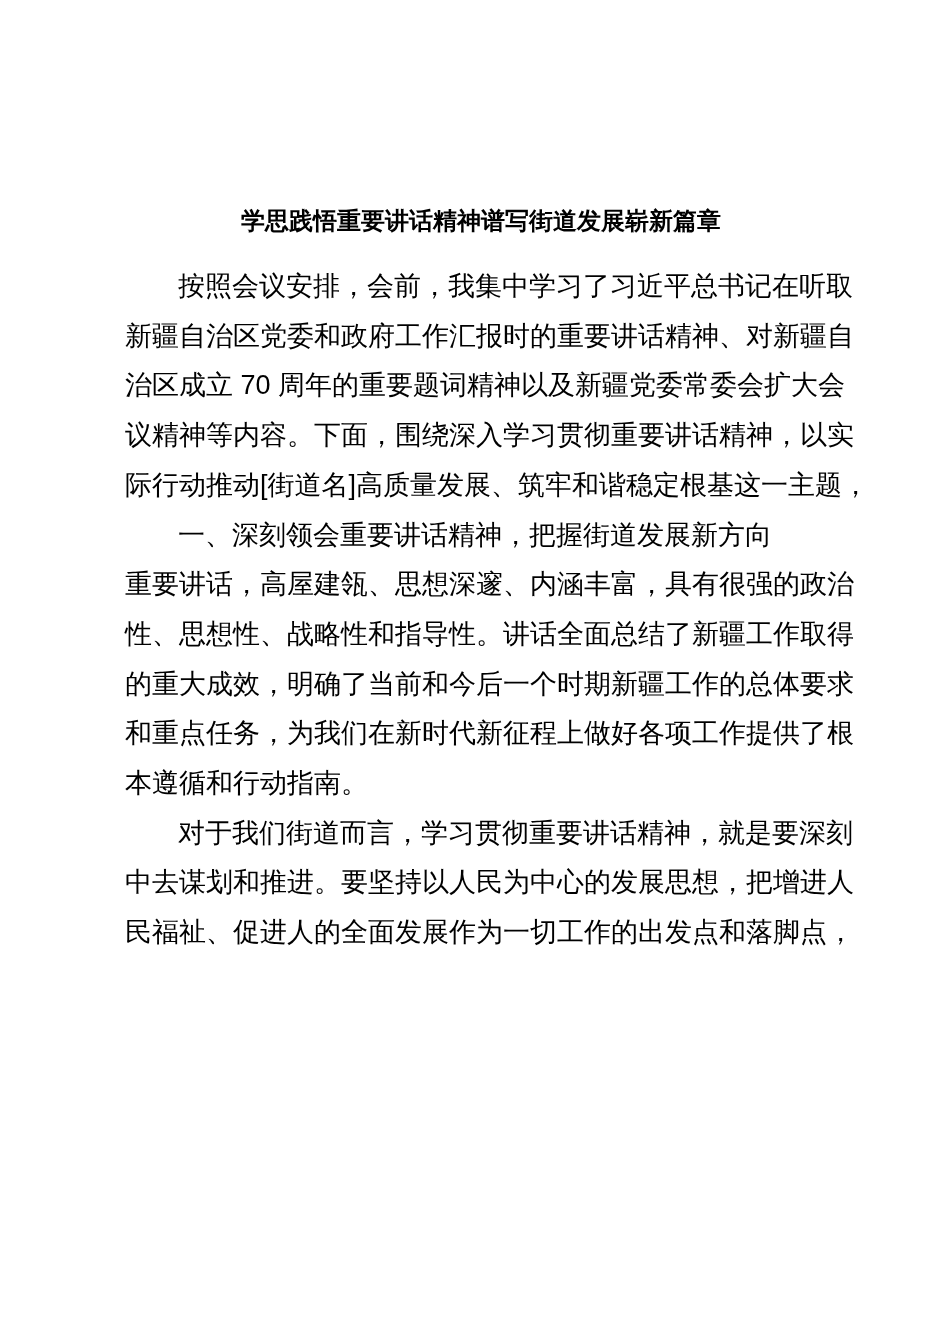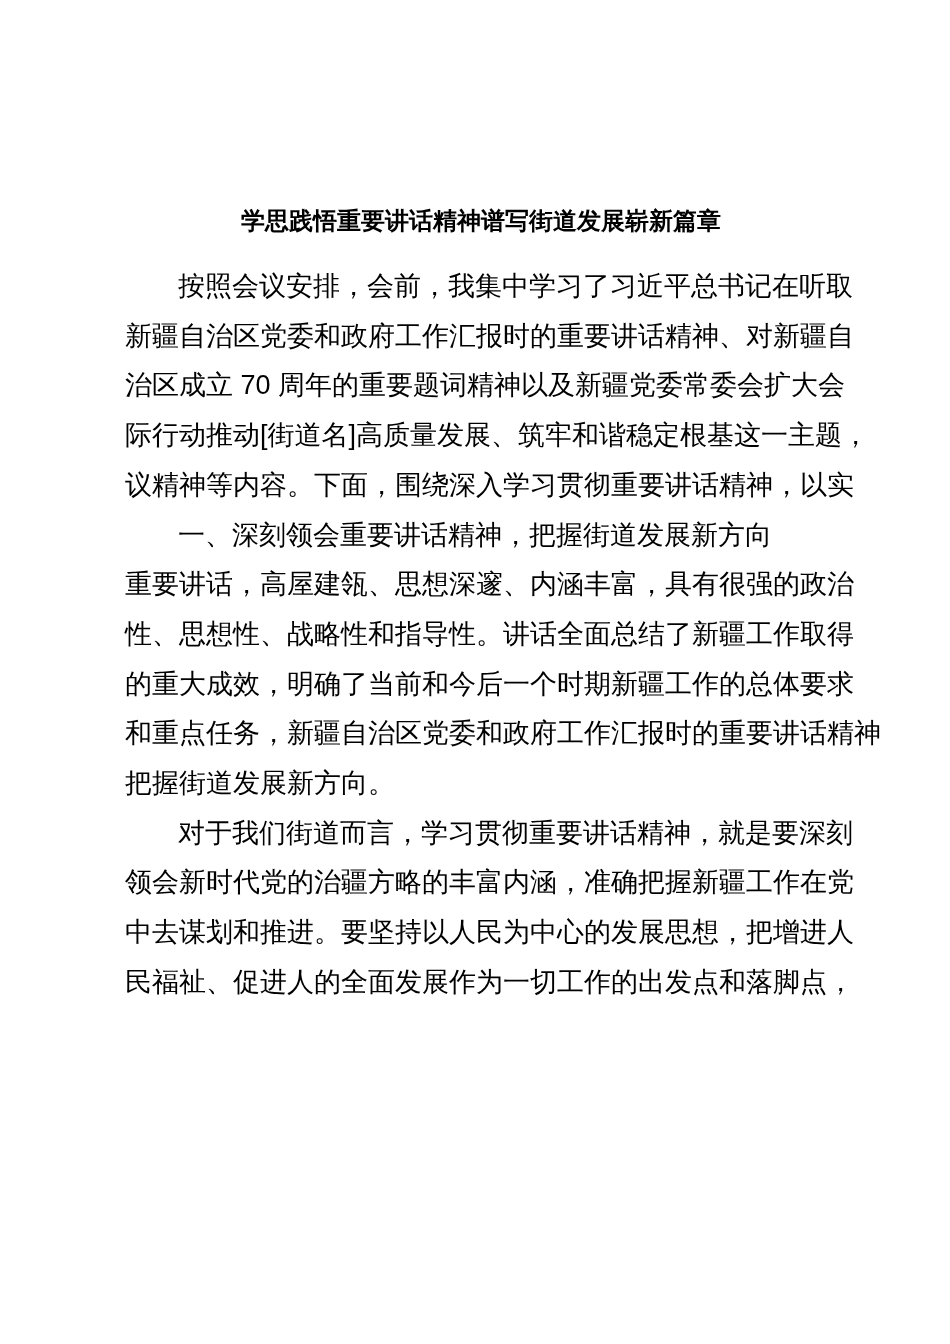--- a/index.html
+++ b/index.html
@@ -49,37 +49,36 @@
 
 <div class="page">
   <div class="content">
 
     <h1 class="doc-title">学思践悟重要讲话精神谱写街道发展崭新篇章</h1>
 
     <div class="para">
       <div class="line indent">按照会议安排，会前，我集中学习了习近平总书记在听取</div>
       <div class="line">新疆自治区党委和政府工作汇报时的重要讲话精神、对新疆自</div>
       <div class="line">治区成立 70 周年的重要题词精神以及新疆党委常委会扩大会</div>
+      <div class="line">议精神等内容。下面，围绕深入学习贯彻重要讲话精神，以实</div>
       <div class="line">际行动推动[街道名]高质量发展、筑牢和谐稳定根基这一主题，</div>
-      <div class="line">议精神等内容。下面，围绕深入学习贯彻重要讲话精神，以实</div>
     </div>
 
     <div class="para">
       <div class="line indent">一、深刻领会重要讲话精神，把握街道发展新方向</div>
     </div>
 
     <div class="para">
       <div class="line">重要讲话，高屋建瓴、思想深邃、内涵丰富，具有很强的政治</div>
       <div class="line">性、思想性、战略性和指导性。讲话全面总结了新疆工作取得</div>
       <div class="line">的重大成效，明确了当前和今后一个时期新疆工作的总体要求</div>
-      <div class="line">和重点任务，新疆自治区党委和政府工作汇报时的重要讲话精神</div>
-      <div class="line">把握街道发展新方向。</div>
+      <div class="line">和重点任务，为我们在新时代新征程上做好各项工作提供了根</div>
+      <div class="line">本遵循和行动指南。</div>
     </div>
 
     <div class="para">
       <div class="line indent">对于我们街道而言，学习贯彻重要讲话精神，就是要深刻</div>
-      <div class="line">领会新时代党的治疆方略的丰富内涵，准确把握新疆工作在党</div>
       <div class="line">中去谋划和推进。要坚持以人民为中心的发展思想，把增进人</div>
       <div class="line">民福祉、促进人的全面发展作为一切工作的出发点和落脚点，</div>
     </div>
 
   </div>
 </div>
 
 </body></html>

